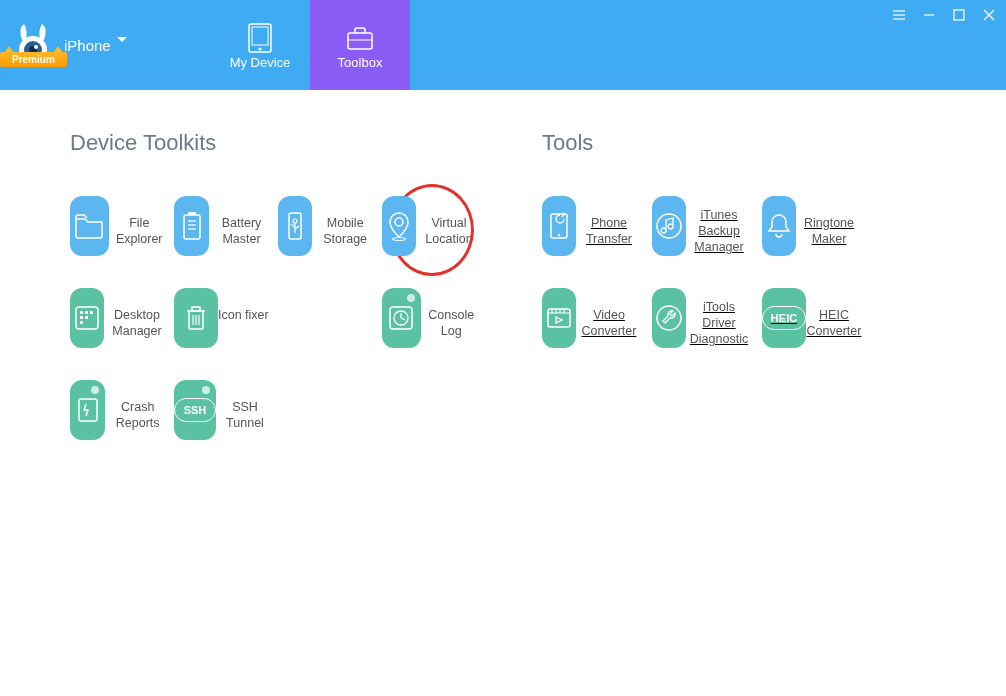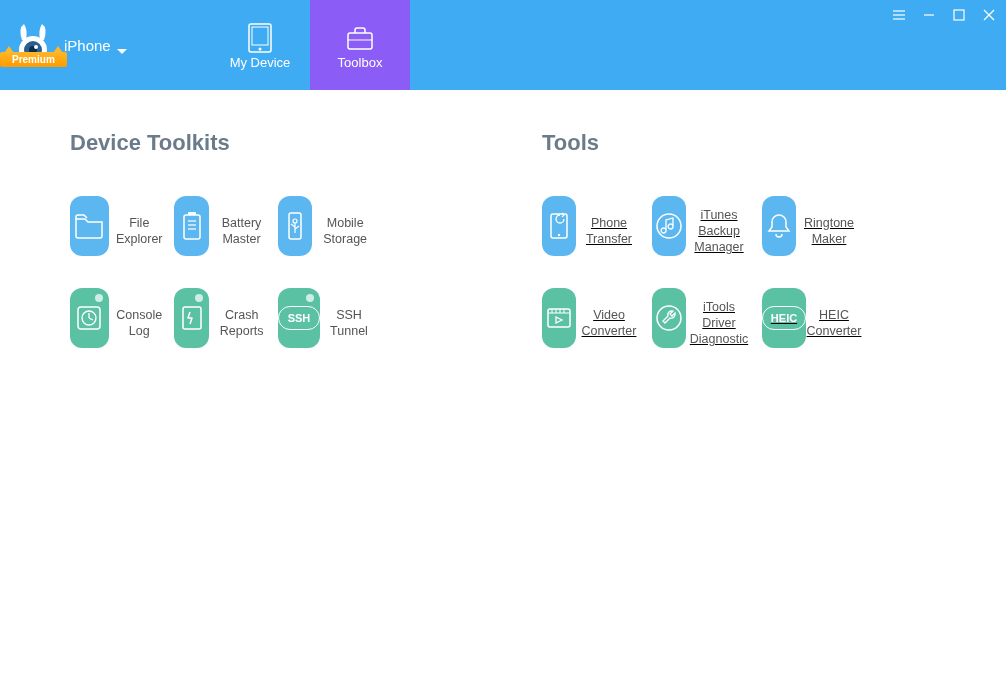--- a/index.html
+++ b/index.html
@@ -5,32 +5,32 @@
 * { margin: 0; padding: 0; box-sizing: border-box; font-family: -apple-system, "Segoe UI", Arial, sans-serif; }
 body { width: 1006px; height: 696px; background: #fff; overflow: hidden; }
 .titlebar { height: 90px; background: #3eabf2; display: flex; align-items: stretch; position: relative; }
 .logo-area { width: 210px; display: flex; align-items: center; padding-left: 10px; position: relative; }
 .logo-bunny { width: 46px; height: 46px; position: relative; margin-right: 8px; }
 .logo-bunny svg { width: 100%; height: 100%; }
 .premium-badge { position: absolute; left: 0; top: 52px; background: linear-gradient(#ffb627,#ff9b00); color: #fff; font-size: 10px; padding: 2px 12px; border-radius: 2px; font-weight: bold; z-index: 5; }
 .premium-badge::before, .premium-badge::after { content:''; position:absolute; top:-6px; width:0; height:0; }
 .premium-badge::before { left:4px; border-left:5px solid transparent; border-right:5px solid transparent; border-bottom:7px solid #ffb627; }
 .premium-badge::after { right:4px; border-left:5px solid transparent; border-right:5px solid transparent; border-bottom:7px solid #ffb627; }
-.device-select { color: #fff; font-size: 15px; cursor: pointer; display: flex; align-items: flex-end; gap: 4px; }
+.device-select { color: #fff; font-size: 15px; cursor: pointer; display: flex; align-items: flex-start; gap: 4px; }
 .device-select .caret { width: 0; height: 0; border-left: 5px solid transparent; border-right: 5px solid transparent; border-top: 5px solid #fff; margin-left: 2px; }
 .navtabs { display: flex; }
 .navtab { width: 100px; display: flex; flex-direction: column; align-items: center; justify-content: center; color: #fff; font-size: 13px; cursor: pointer; }
 .navtab.active { background: #8b5cf6; }
 .navtab svg { width: 34px; height: 34px; }
 .window-controls { position: absolute; right: 8px; top: 6px; display: flex; gap: 12px; color: #fff; }
 .window-controls div { width: 18px; height: 18px; display: flex; align-items: center; justify-content: center; cursor: pointer; }
 .window-controls svg { width: 14px; height: 14px; }
 .content { display: flex; padding: 40px 60px 20px 70px; gap: 60px; }
 .section { flex: 1; }
-.section-title { font-size: 22px; color: #6b7b89; margin-bottom: 40px; font-weight: 700; }
+.section-title { font-size: 22px; color: #6b7b89; margin-bottom: 40px; font-weight: 400; }
 .grid { display: grid; grid-template-columns: repeat(4, 100px); column-gap: 4px; row-gap: 22px; }
 .tool { width: 100px; display: flex; flex-direction: row; align-items: center; cursor: pointer; position: relative; }
 .tile { width: 44px; height: 60px; border-radius: 12px; display: flex; align-items: center; justify-content: center; margin-bottom: 10px; position: relative; }
 .tile.blue { background: #5cb7f1; }
 .tile.green { background: #5bc1a3; }
 .tile svg { width: 34px; height: 34px; }
 .tile .dot { position: absolute; top: 6px; right: 6px; width: 8px; height: 8px; background: rgba(255,255,255,0.7); border-radius: 50%; }
 .tool-label { font-size: 12.5px; color: #555; text-align: center; line-height: 1.3; min-height: 32px; }
 .circle-highlight { position: absolute; width: 84px; height: 92px; border: 3px solid #e2302b; border-radius: 50%; top: -12px; left: 8px; pointer-events: none; }
 </style>
@@ -134,23 +134,61 @@
               <rect x="11" y="4" width="12" height="26" rx="2" fill="none" stroke="#fff" stroke-width="1.5"></rect>
               <circle cx="17" cy="12" r="2" fill="none" stroke="#fff" stroke-width="1.2"></circle>
               <line x1="17" y1="14" x2="17" y2="24" stroke="#fff" stroke-width="1.2"></line>
               <line x1="17" y1="18" x2="13" y2="15" stroke="#fff" stroke-width="1.2"></line>
               <line x1="17" y1="20" x2="21" y2="17" stroke="#fff" stroke-width="1.2"></line>
             </svg>
           </div>
         <div class="tool-label">Mobile Storage</div>
       </div>
 
-
-
-
+      <div class="tool">
+        <div class="circle-highlight"></div>
+        <div class="tile blue">
+            <svg viewBox="0 0 34 34">
+              <path d="M17 4 a9 9 0 0 1 9 9 c0 7 -9 15 -9 15 s-9 -8 -9 -15 a9 9 0 0 1 9 -9 Z" fill="none" stroke="#fff" stroke-width="1.5"></path>
+              <circle cx="17" cy="13" r="4" fill="none" stroke="#fff" stroke-width="1.5"></circle>
+              <ellipse cx="17" cy="30" rx="7" ry="1.5" fill="none" stroke="#fff" stroke-width="1"></ellipse>
+            </svg>
+          </div>
+        <div class="tool-label">Virtual Location</div>
+      </div>
+
+
+      <div class="tool">
+        <div class="tile green">
+            <svg viewBox="0 0 34 34">
+              <rect x="6" y="6" width="22" height="22" rx="3" fill="none" stroke="#fff" stroke-width="1.5"></rect>
+              <rect x="10" y="10" width="3" height="3" fill="#fff"></rect>
+              <rect x="15" y="10" width="3" height="3" fill="#fff"></rect>
+              <rect x="20" y="10" width="3" height="3" fill="#fff"></rect>
+              <rect x="10" y="15" width="3" height="3" fill="#fff"></rect>
+              <rect x="15" y="15" width="3" height="3" fill="#fff"></rect>
+              <rect x="10" y="20" width="3" height="3" fill="#fff"></rect>
+            </svg>
+          </div>
+        <div class="tool-label">Desktop Manager</div>
+      </div>
+
+      <div class="tool">
+        <div class="tile green">
+            <svg viewBox="0 0 34 34">
+              <rect x="10" y="10" width="14" height="18" rx="1" fill="none" stroke="#fff" stroke-width="1.5"></rect>
+              <line x1="8" y1="10" x2="26" y2="10" stroke="#fff" stroke-width="1.5"></line>
+              <rect x="13" y="6" width="8" height="4" fill="none" stroke="#fff" stroke-width="1.5"></rect>
+              <line x1="14" y1="14" x2="14" y2="24" stroke="#fff" stroke-width="1.2"></line>
+              <line x1="17" y1="14" x2="17" y2="24" stroke="#fff" stroke-width="1.2"></line>
+              <line x1="20" y1="14" x2="20" y2="24" stroke="#fff" stroke-width="1.2"></line>
+            </svg>
+          </div>
+        <div class="tool-label">Icon fixer</div>
+      </div>
 
       <div></div>
 
       <div class="tool">
         <div class="tile green">
             <div class="dot"></div>
             <svg viewBox="0 0 34 34">
               <rect x="6" y="6" width="22" height="22" rx="3" fill="none" stroke="#fff" stroke-width="1.5"></rect>
               <circle cx="17" cy="17" r="7" fill="none" stroke="#fff" stroke-width="1.3"></circle>
               <line x1="17" y1="17" x2="17" y2="12" stroke="#fff" stroke-width="1.3"></line>

